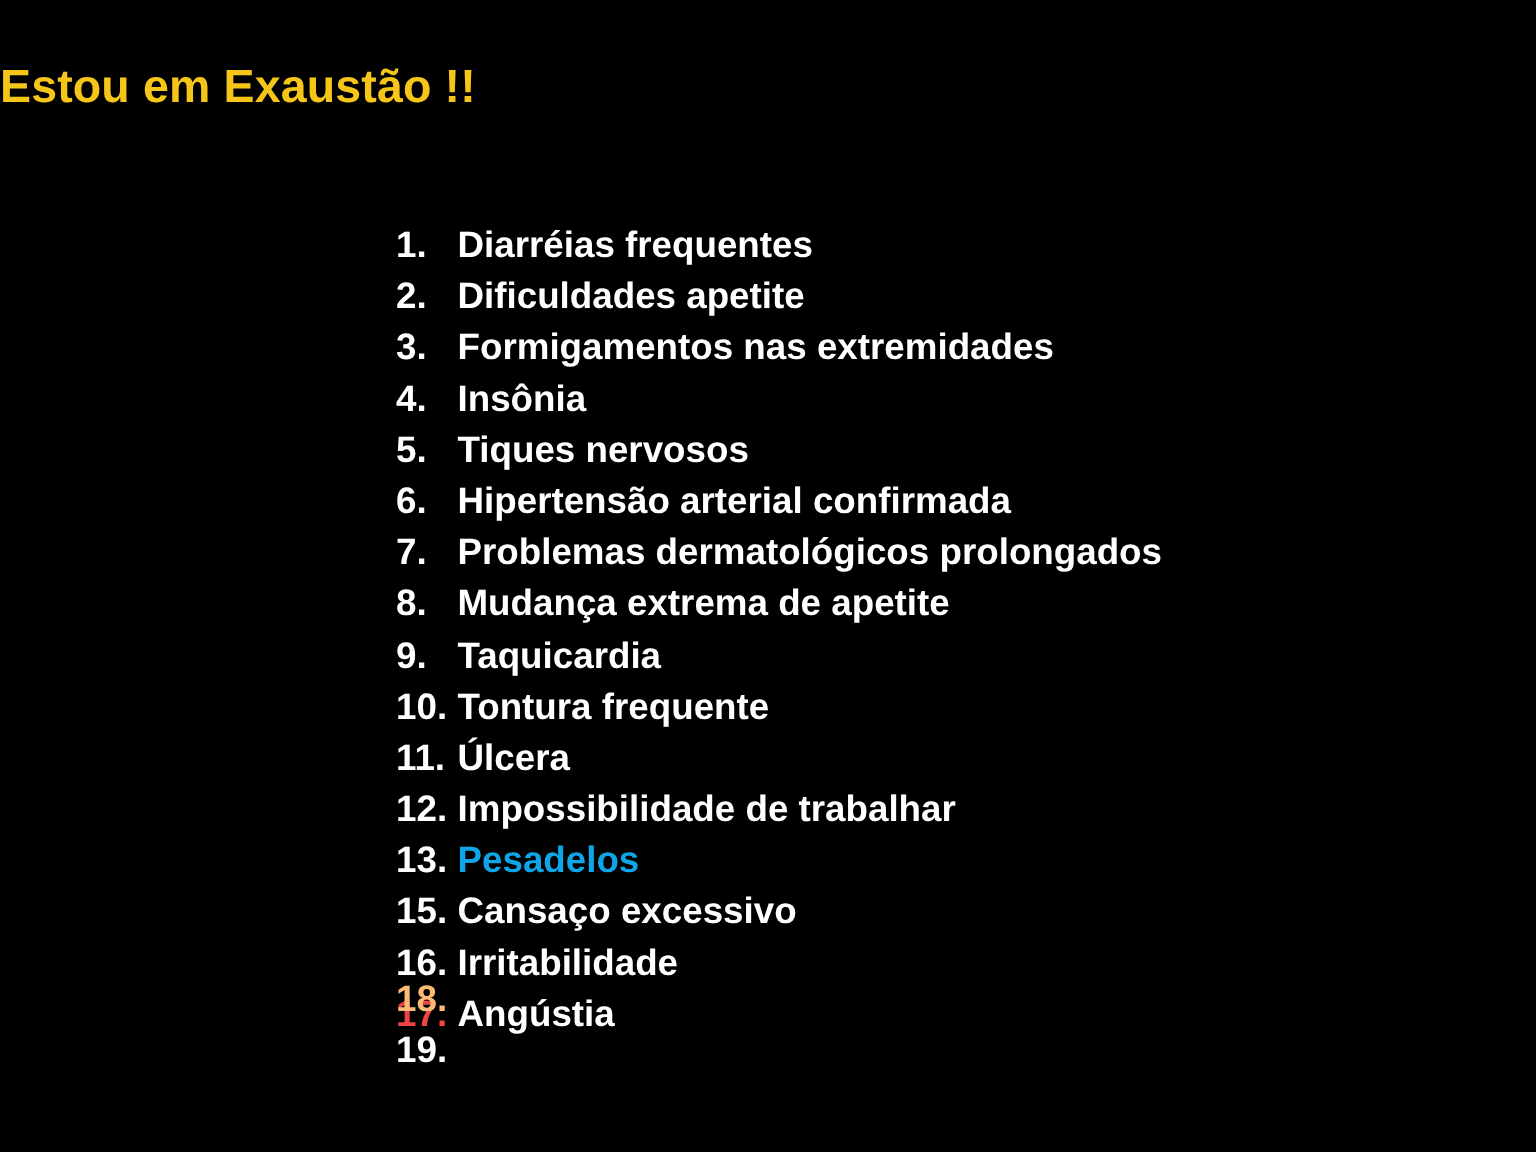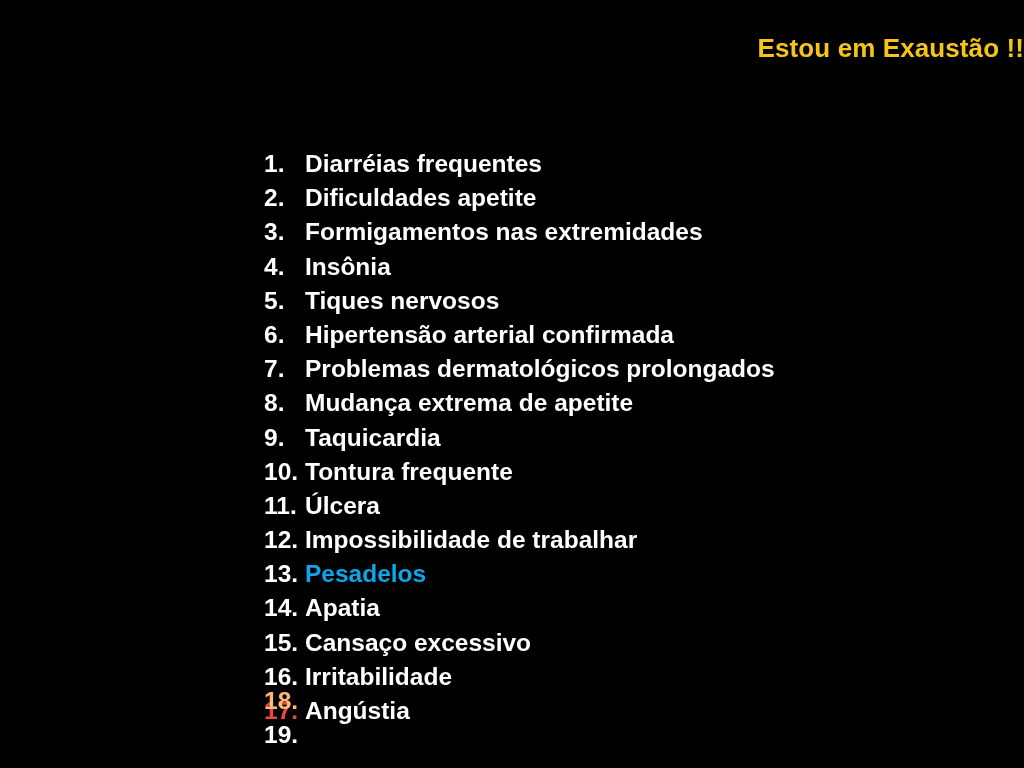--- a/index.html
+++ b/index.html
@@ -15,25 +15,25 @@
     height: 768px;
     background: #000000;
     overflow: hidden;
     font-family: "Liberation Sans", "DejaVu Sans", sans-serif;
     -webkit-font-smoothing: antialiased;
   }
 
   
   .slide-title {
     position: absolute;
-    top: 28px;
+    top: 38px;
     left: 0;
     width: 1024px;
-    text-align: right;
-    font-size: 26px;
+    text-align: left;
+    font-size: 31px;
     font-weight: bold;
     line-height: 40px;
     color: #F5C518;
     letter-spacing: 0.1px;
     white-space: nowrap;
   }
 
   
   .symptom-list {
     position: absolute;
@@ -123,24 +123,20 @@
       </li>
       <li class="symptom-item">
         <span class="item-number" style="color: rgb(255, 255, 255);">12.</span>
         <span class="item-label" style="color: rgb(255, 255, 255);">Impossibilidade de trabalhar</span>
       </li>
       <li class="symptom-item">
         <span class="item-number" style="color: rgb(255, 255, 255);">13.</span>
         <span class="item-label" style="color: #0ea5e9;">Pesadelos</span>
       </li>
       <li class="symptom-item">
-        <span class="item-number" style="color: rgb(255, 255, 255);">14.</span>
-        <span class="item-label" style="color: rgb(255, 255, 255);">Apatia</span>
-      </li>
-      <li class="symptom-item">
         <span class="item-number" style="color: rgb(255, 255, 255);">15.</span>
         <span class="item-label" style="color: rgb(255, 255, 255);">Cansaço excessivo</span>
       </li>
       <li class="symptom-item">
         <span class="item-number" style="color: rgb(255, 255, 255);">16.</span>
         <span class="item-label" style="color: rgb(255, 255, 255);">Irritabilidade</span>
       </li>
       <li class="symptom-item">
         <span class="item-number" style="color: #ef4444;">17.</span>
         <span class="item-label" style="color: rgb(255, 255, 255);">Angústia</span>

